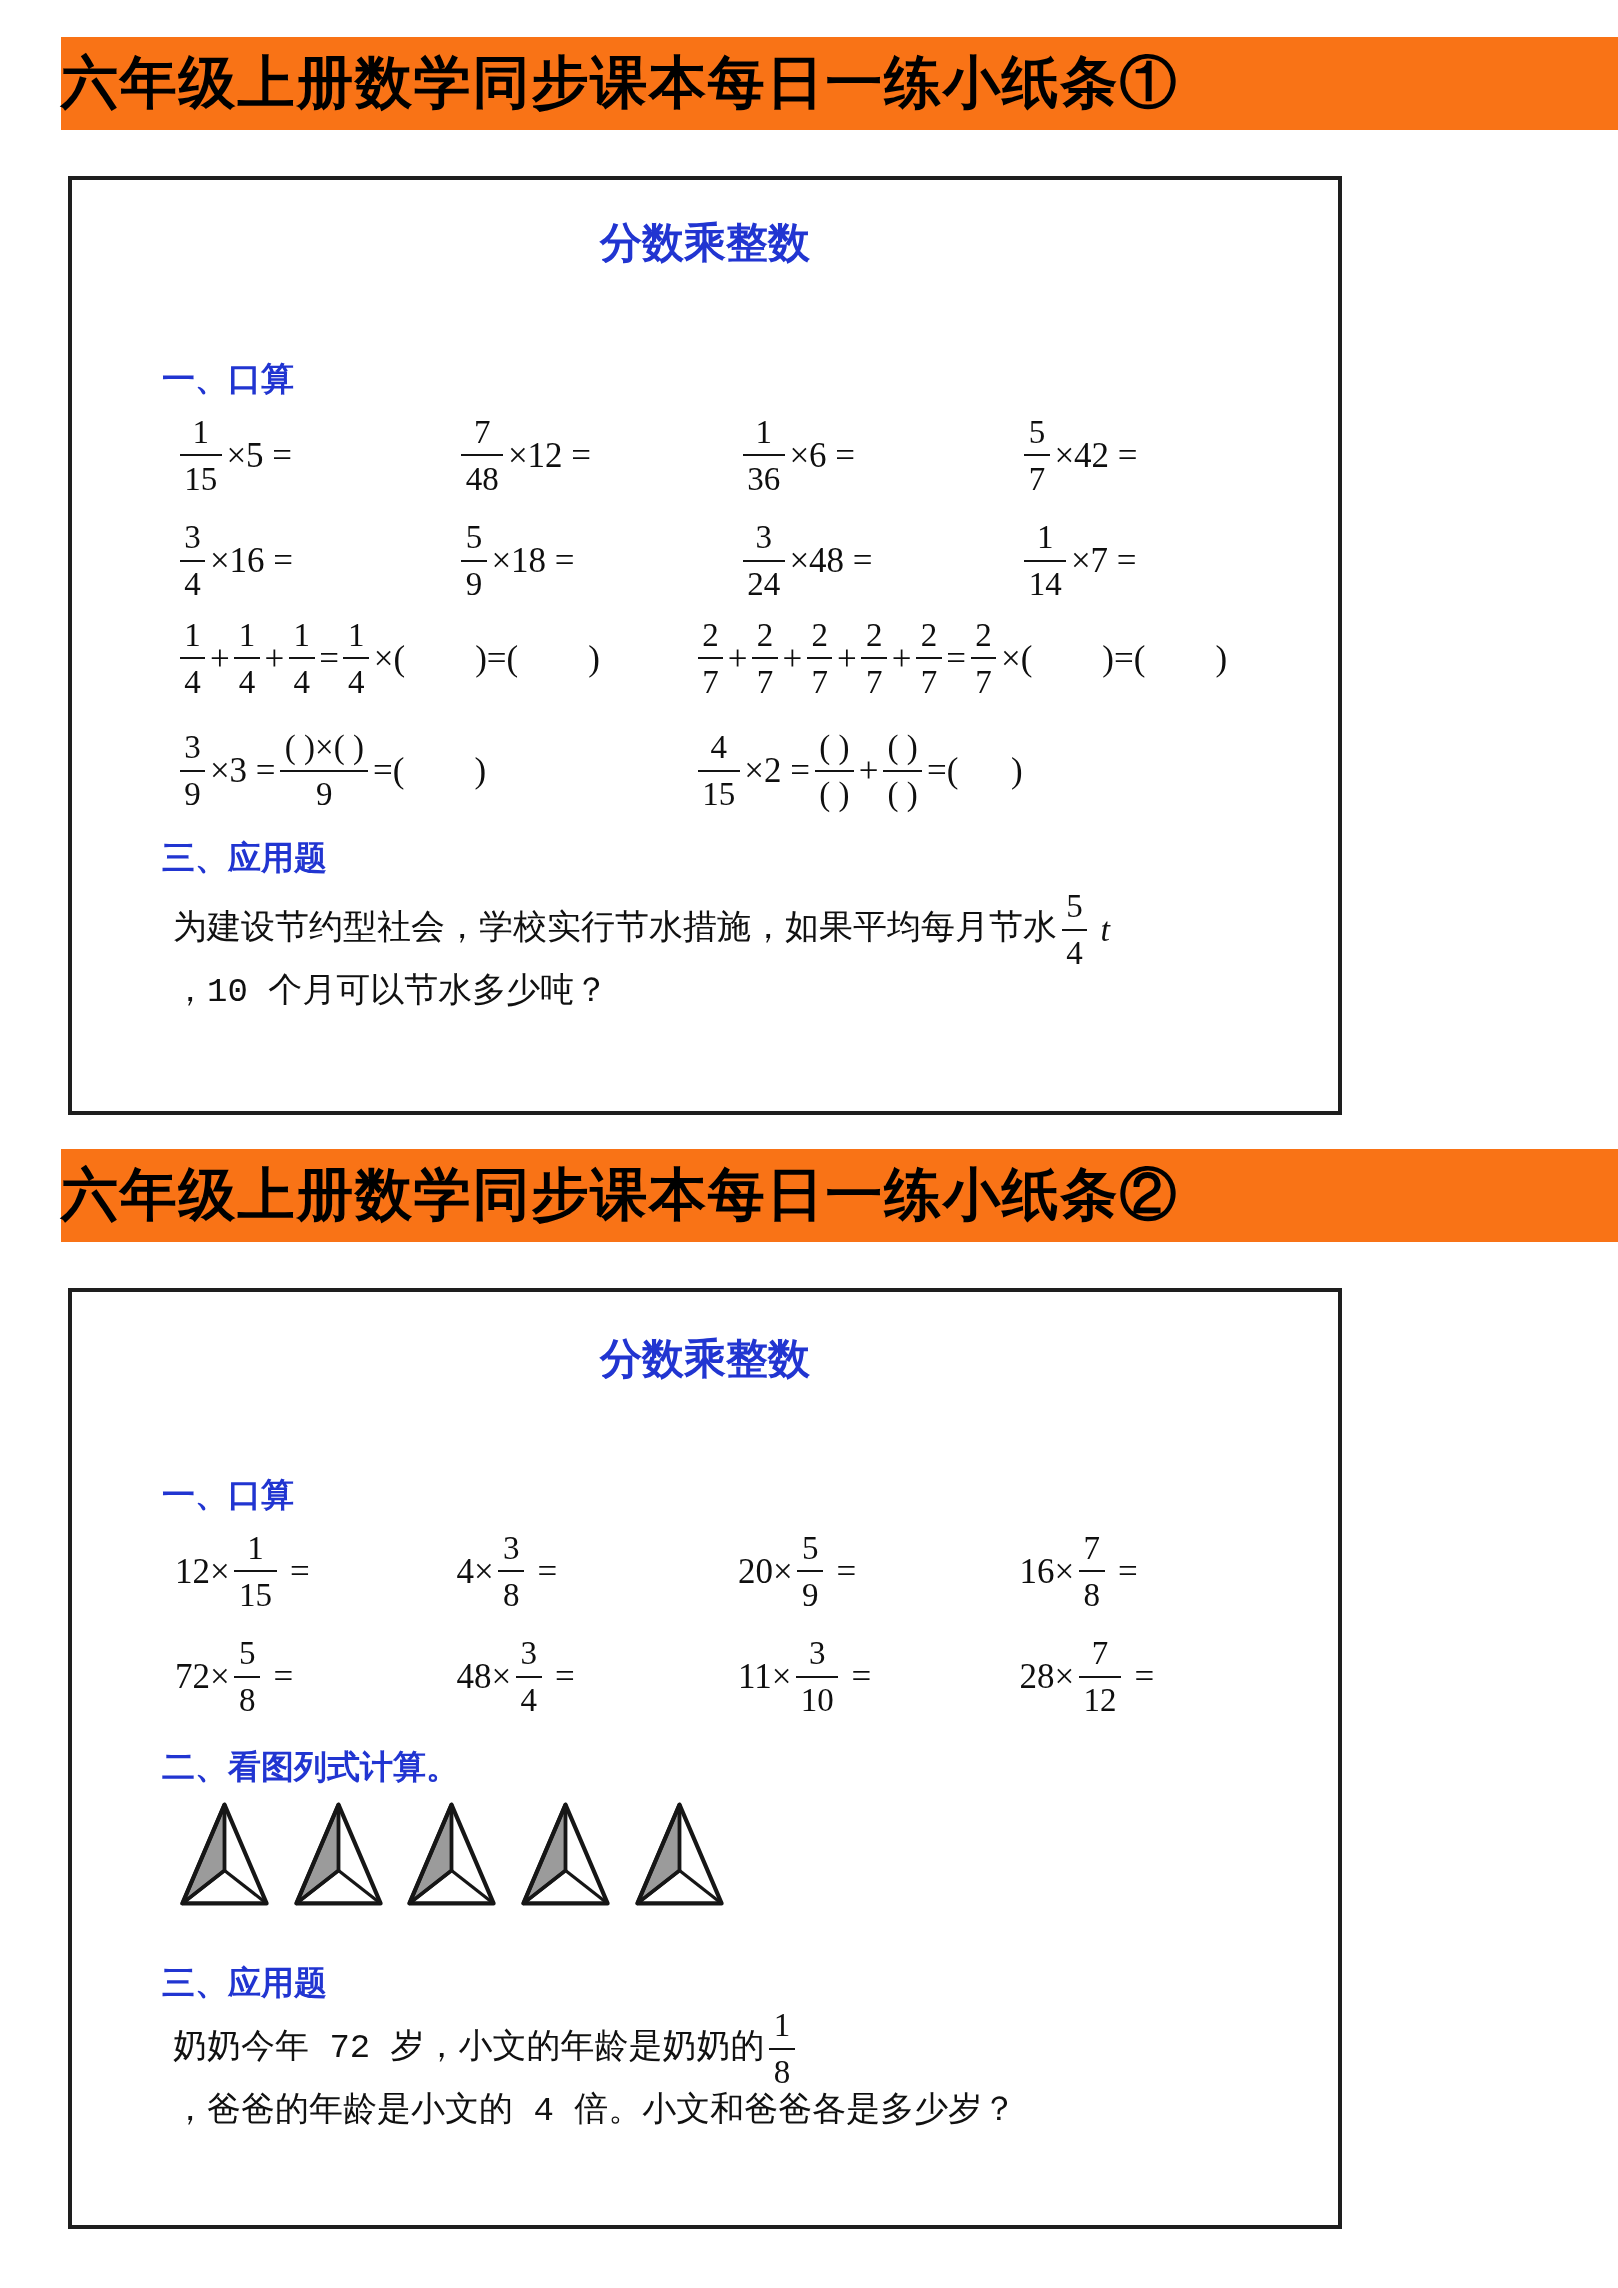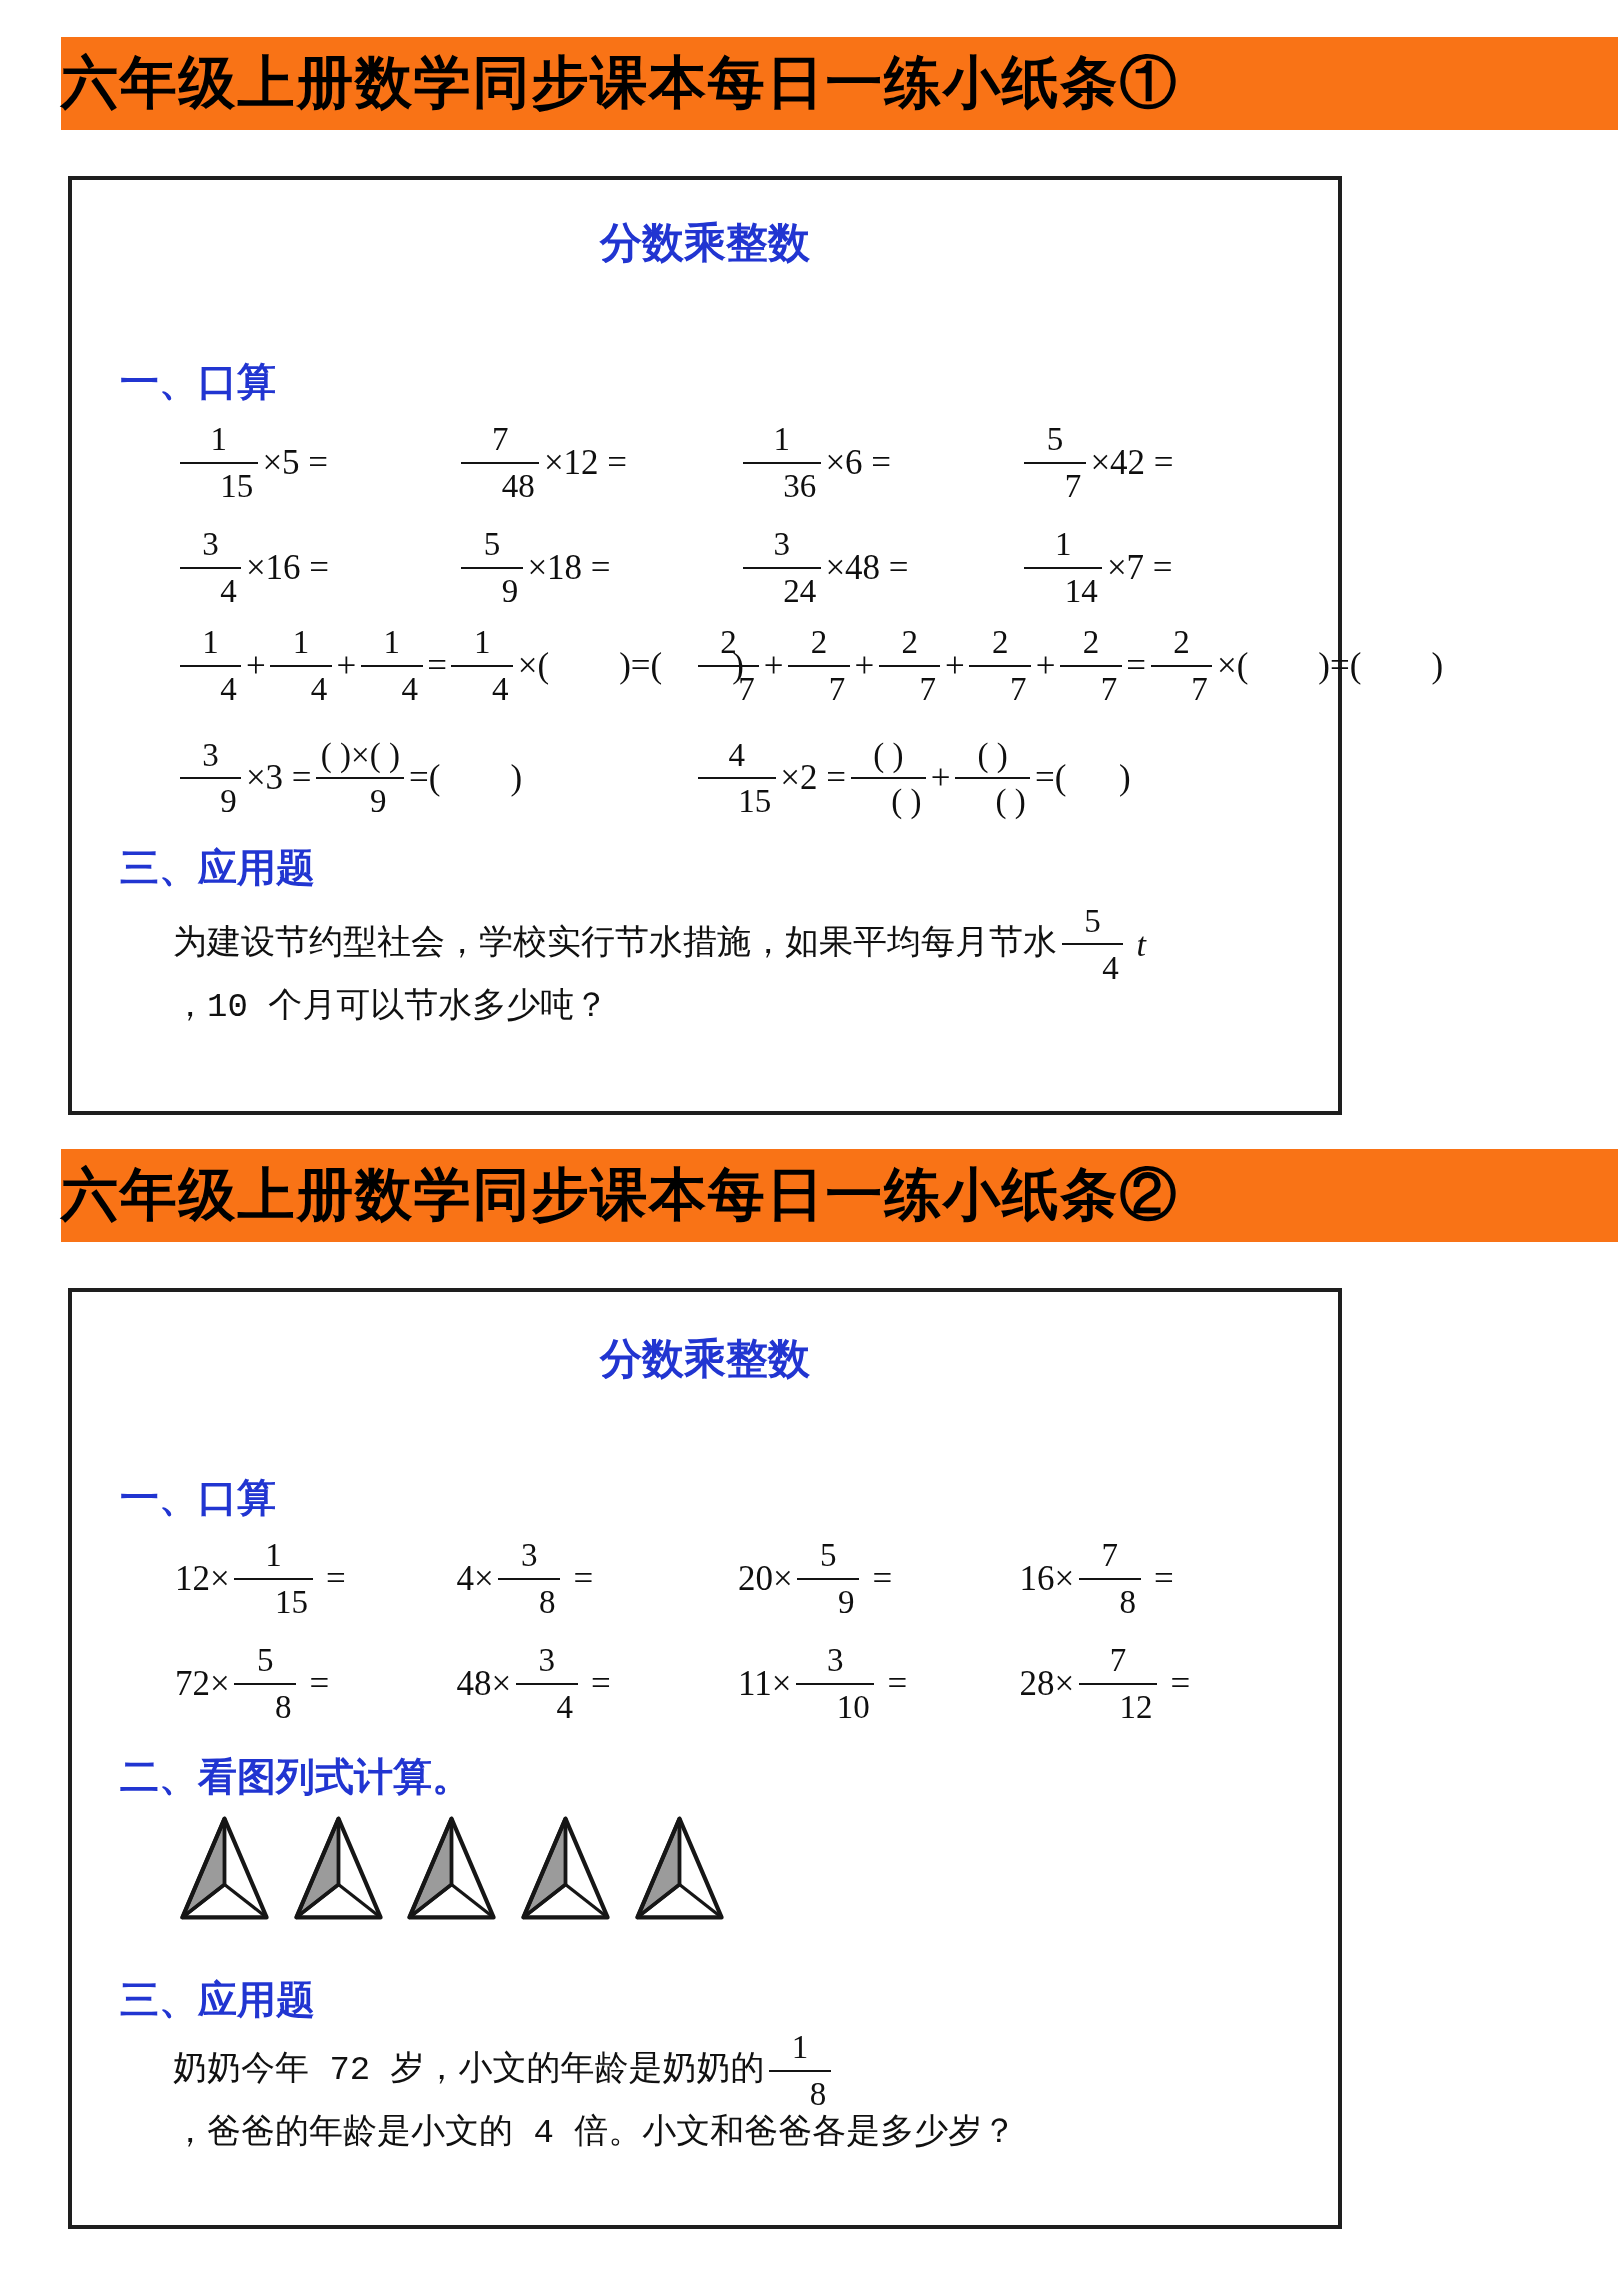--- a/index.html
+++ b/index.html
@@ -36,22 +36,22 @@
 
   .sheet-title {
     margin-top:35px; text-align:center;
     font-family:"Liberation Sans", sans-serif;
     font-weight:700; font-size:42px; color:#2135d1;
   }
   #sheet2 .sheet-title { margin-top:39px; }
 
   .part-heading {
     font-family:"Liberation Sans", sans-serif;
-    font-weight:700; font-size:39px; color:#2135d1;
-    margin-left:48px; line-height:1.2;
+    font-weight:700; font-size:33px; color:#2135d1;
+    margin-left:90px; line-height:1.2;
   }
   .h-oral   { margin-top:88px; }
   .h-fill   { margin-top:16.5px; }
   .h-word1  { margin-top:18.4px; }
   .h-figure { margin-top:22px; }
   .h-word2  { margin-top:55px; }
 
   
   .grid { display:grid; margin:9.2px 37px 0 103px; }
   .cols4 { grid-template-columns:repeat(4, 1fr); row-gap:9.2px; }
@@ -66,21 +66,21 @@
   .run.it { font-style:italic; }
   .run.cn { white-space:pre-wrap;font-family:Liberation Mono, monospace; }
 
   .frac {
     display:inline-flex; flex-direction:column; align-items:stretch;
     text-align:center; margin:0 4.6px; font-size:33px; line-height:1;
     vertical-align:middle;
   }
   .frac .fn { padding:0 4.6px 5.5px; }
   .frac .bar { height:0; border-top:2.8px solid #141414; }
-  .frac .fd { padding:6.4px 4.6px 0;margin-left:36px; }
+  .frac .fd { padding:6.4px 4.6px 0; }
 
   
   .word {
     display:flex; align-items:center; flex-wrap:wrap;
     margin:13px 14.7px 0 101px;
     font-size:34px; line-height:1.35;
   }
   #sheet2 .word { margin-top:7.3px; }
 
   

